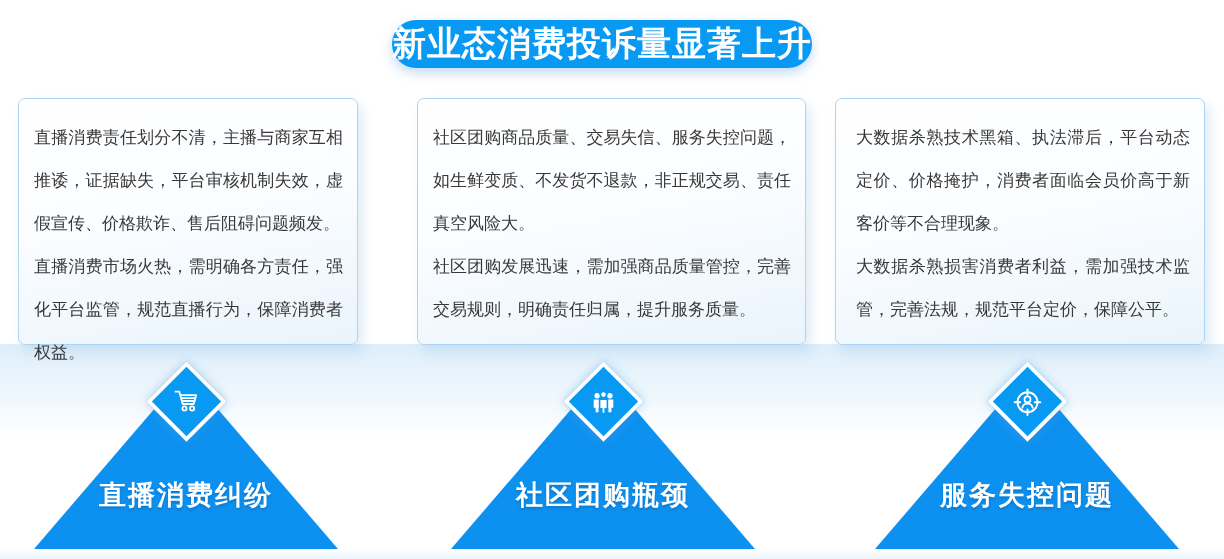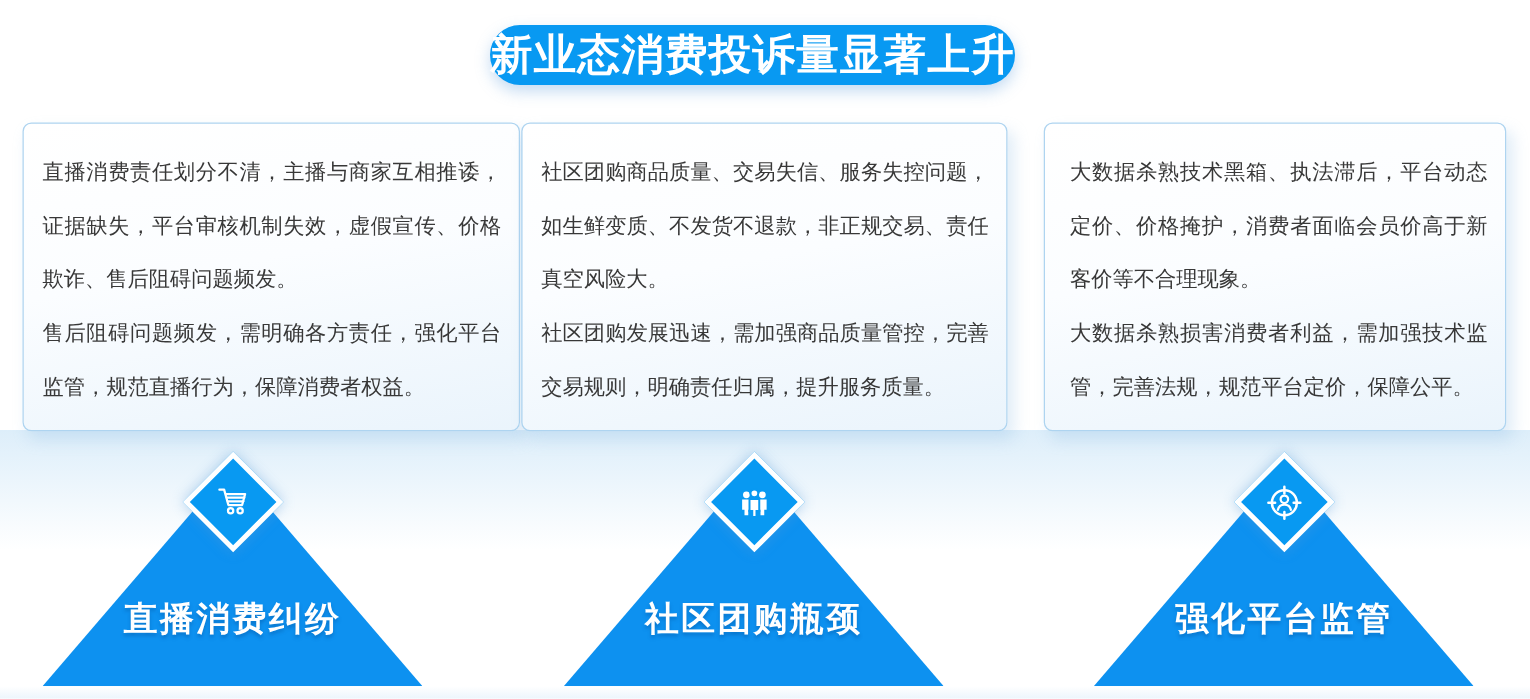--- a/index.html
+++ b/index.html
@@ -39,21 +39,21 @@
     position:absolute;top:98px;height:247px;box-sizing:border-box;
     border:1px solid var(--card-border,#AED4F0);
     border-radius:7px;
     background:linear-gradient(170deg,#ffffff 0%,#fbfdff 45%,var(--card-tint,#EAF4FC) 100%);
     box-shadow:5px 7px 12px rgba(140,185,225,.28);
     padding:17px 14px 0 15px;
     color:var(--text-dark,#383838);
     font-size:17px;line-height:43px;
     text-align:justify;
   }
-  .card-1{left:18px;width:398px;}
+  .card-1{left:18px;width:340px;}
   .card-2{left:417px;width:389px;}
   .card-3{left:835px;width:370px;padding-left:20px;}
   .card p{margin:0;}
 
   
   .triangle{
     position:absolute;top:372px;width:304px;height:177px;
     background:var(--triangle-blue,#0D91F0);
     clip-path:polygon(50% 0,100% 100%,0 100%);
     z-index:1;
@@ -91,39 +91,39 @@
 
   <div class="band"></div>
   <div class="band-bottom"></div>
 
   <div class="title-pill">
     <span>新业态消费投诉量显著上升</span>
   </div>
 
   <div class="card card-1">
     <p>直播消费责任划分不清，主播与商家互相推诿，证据缺失，平台审核机制失效，虚假宣传、价格欺诈、售后阻碍问题频发。</p>
-    <p>售后阻碍问题频发，需明确各方责任，强化平台监管，规范直播行为，保障消费者权益。</p>
+    <p>直播消费市场火热，需明确各方责任，强化平台监管，规范直播行为，保障消费者权益。</p>
   </div>
   <div class="card card-2">
     <p>社区团购商品质量、交易失信、服务失控问题，如生鲜变质、不发货不退款，非正规交易、责任真空风险大。</p>
     <p>社区团购发展迅速，需加强商品质量管控，完善交易规则，明确责任归属，提升服务质量。</p>
   </div>
   <div class="card card-3">
     <p>大数据杀熟技术黑箱、执法滞后，平台动态定价、价格掩护，消费者面临会员价高于新客价等不合理现象。</p>
     <p>大数据杀熟损害消费者利益，需加强技术监管，完善法规，规范平台定价，保障公平。</p>
   </div>
 
   <div class="triangle tri-1">
     <div class="tri-label">直播消费纠纷</div>
   </div>
   <div class="triangle tri-2">
     <div class="tri-label">社区团购瓶颈</div>
   </div>
   <div class="triangle tri-3">
-    <div class="tri-label">强化平台监管</div>
+    <div class="tri-label">服务失控问题</div>
   </div>
 
   <div class="diamond dia-1">
     <span class="icon-wrap">
       <svg viewBox="0 0 32 32" fill="none" stroke="#ffffff" stroke-width="1.8" stroke-linecap="round" stroke-linejoin="round">
         <path d="M5 5.5 h3.8 L12.2 17.8 h11 L25.6 9 H9.9"></path>
         <line x1="11" y1="11.9" x2="24.9" y2="11.9"></line>
         <line x1="11.8" y1="14.8" x2="24.2" y2="14.8"></line>
         <circle cx="14" cy="22.3" r="2.1"></circle>
         <circle cx="21.6" cy="22.3" r="2.1"></circle>

